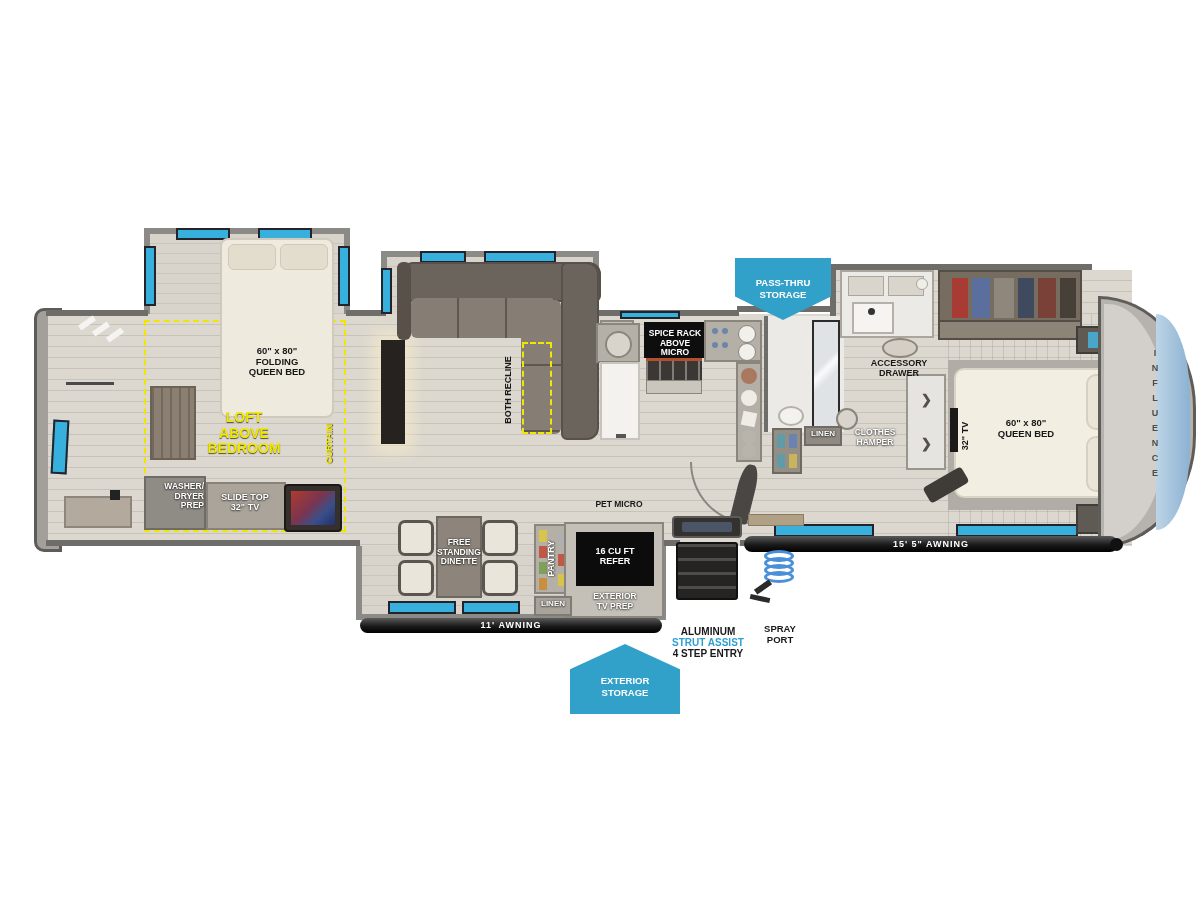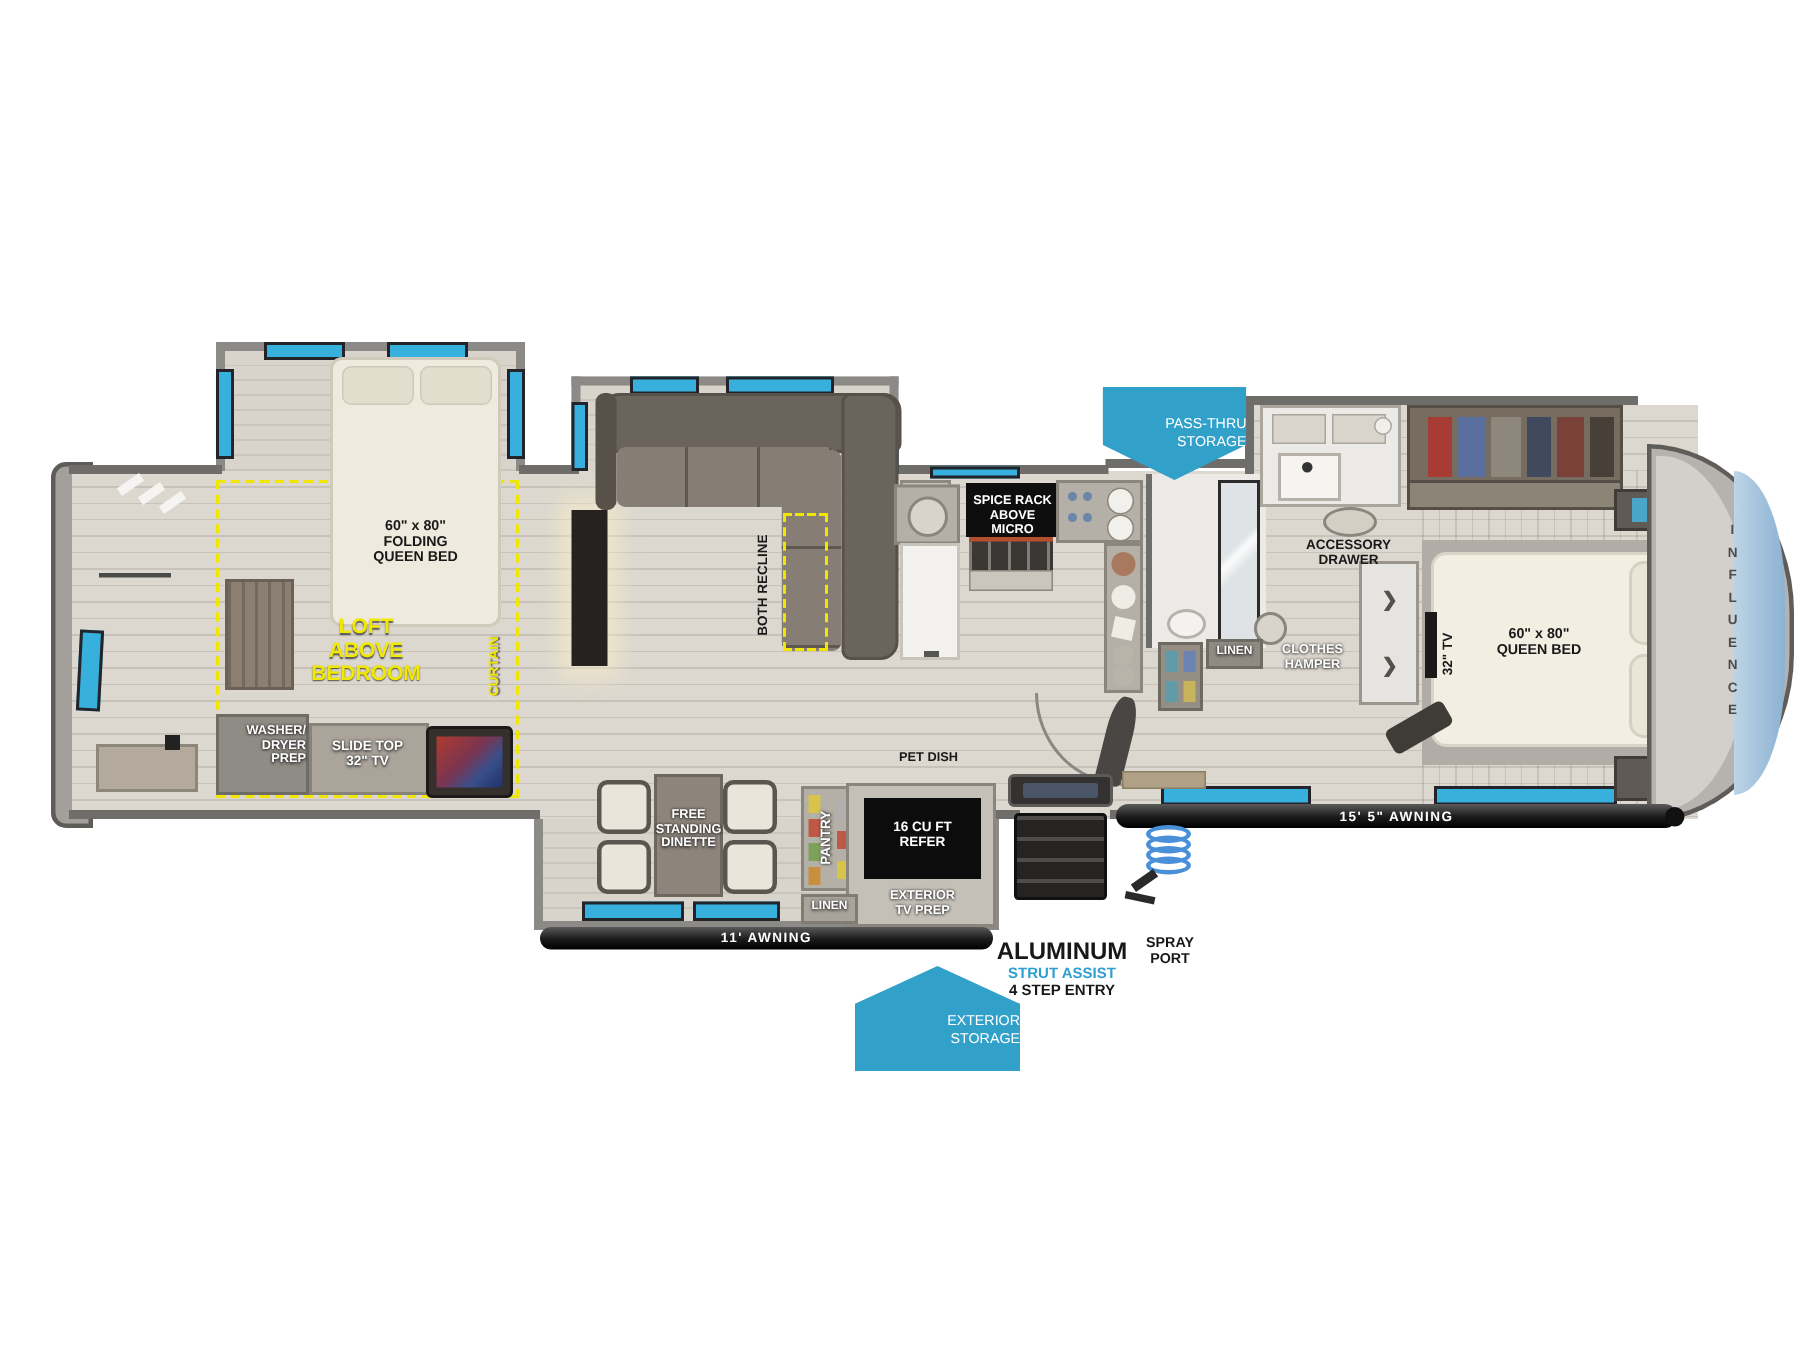--- a/index.html
+++ b/index.html
@@ -10,21 +10,21 @@
        text-align:center;line-height:1.12;color:#181818;}
   .lbl-w{color:#ffffff;text-shadow:0 0 2px rgba(0,0,0,.75),0 1px 2px rgba(0,0,0,.5);}
   .lbl-y{color:#f2e900;text-shadow:0 1px 1px rgba(0,0,0,.65);}
   .rot{transform:rotate(-90deg);transform-origin:center center;}
   .win{position:absolute;box-sizing:border-box;background:#38b0de;border:2px solid #23232a;}
   .wall{position:absolute;background:#6f6d69;}
   .floor-h{background:#dcd8cf;background-image:repeating-linear-gradient(to bottom,transparent 0 10px,rgba(115,110,100,.20) 10px 11px);}
   .floor-v{background-image:repeating-linear-gradient(to right,transparent 0 10px,rgba(115,110,100,.20) 10px 11px);}
   .slide{position:absolute;box-sizing:border-box;background:#d8d4cb;border:6px solid #8c8a86;
          background-image:repeating-linear-gradient(to bottom,transparent 0 9px,rgba(115,110,100,.14) 9px 10px);}
-  .banner{position:absolute;background:#31a1c9;color:#fff;font-weight:normal;text-align:right;
+  .banner{position:absolute;background:#31a1c9;color:#fff;font-weight:bold;text-align:center;
           white-space:pre-line;line-height:1.2;}
   .awn{position:absolute;background:linear-gradient(#5a5a5a,#1a1a1a 55%,#000);border-radius:8px;
        color:#fff;font-weight:bold;text-align:center;}
   .dash-y{position:absolute;border:2px dashed #f0e600;box-sizing:border-box;}
   .coil{width:30px;height:12px;border:3px solid #4a90d9;border-radius:50%;margin-top:-5px;background:transparent;box-sizing:border-box;}
 </style>
 </head>
 <body>
 
 <div id="stage">
@@ -134,21 +134,21 @@
   <div class="abs" style="left:736px;top:362px;width:26px;height:100px;background:#b5b0a7;border:2px solid #8b867d;">
     <div class="abs" style="left:3px;top:4px;width:16px;height:16px;background:#a8795f;border-radius:50%;"></div>
     <div class="abs" style="left:3px;top:26px;width:16px;height:16px;background:#efece6;border-radius:50%;"></div>
     <div class="abs" style="left:4px;top:48px;width:14px;height:14px;background:#efece6;transform:rotate(12deg);"></div>
     <div class="abs" style="left:4px;top:66px;width:14px;height:14px;background:#b9b4aa;border-radius:50%;"></div>
     <div class="abs" style="left:4px;top:80px;width:14px;height:14px;background:#b9b4aa;border-radius:50%;"></div>
   </div>
   <div class="abs" style="left:600px;top:362px;width:40px;height:78px;background:#f4f2ee;border:2px solid #c8c4bc;">
     <div class="abs" style="left:14px;top:70px;width:10px;height:4px;background:#555;"></div>
   </div>
-  <div class="lbl" style="left:594px;top:500px;width:50px;font-size:8.5px;">PET DISH</div>
+  <div class="lbl" style="left:594px;top:500px;width:50px;font-size:8.5px;">PET MICRO</div>
 
   <div class="abs" style="left:690px;top:462px;width:60px;height:62px;border-left:2px solid #8a8680;border-bottom:2px solid #8a8680;border-radius:0 0 0 100%;"></div>
   <div class="abs" style="left:736px;top:464px;width:18px;height:60px;background:#4a4643;border-radius:40% 40% 4px 4px;transform:rotate(14deg);"></div>
   <div class="abs" style="left:672px;top:516px;width:70px;height:22px;background:#343230;border:2px solid #5c5a57;border-radius:4px;">
     <div class="abs" style="left:8px;top:4px;width:50px;height:10px;background:#4a5668;border-radius:2px;"></div>
   </div>
   <div class="abs" style="left:748px;top:514px;width:56px;height:12px;background:#b0a186;border:1px solid #8a7d64;"></div>
 
   <div class="abs" style="left:768px;top:316px;width:76px;height:116px;background:#eceae6;"></div>
   <div class="abs" style="left:812px;top:320px;width:28px;height:108px;background:#dfe3e5;border:2px solid #2b2b2b;
@@ -242,21 +242,21 @@
     <span>11' AWNING</span>
   </div>
   <div class="awn" style="left:744px;top:536px;width:374px;height:16px;font-size:9px;line-height:16px;letter-spacing:1px;">
     <span>15' 5" AWNING</span>
   </div>
   <div class="abs" style="left:1110px;top:538px;width:13px;height:13px;background:#111;border-radius:50%;"></div>
 
   <div class="abs" style="left:676px;top:542px;width:62px;height:58px;background:#262423;border:2px solid #111;border-radius:3px;
               background-image:repeating-linear-gradient(to bottom,#4e4c4a 0 3px,#262423 3px 14px);"></div>
   <div class="abs" style="left:656px;top:626px;width:104px;height:44px;text-align:center;font-weight:bold;">
-    <div class="lbl" style="position:static;font-size:16px;">ALUMINUM</div>
+    <div class="lbl" style="position:static;font-size:10px;">ALUMINUM</div>
     <div class="lbl" style="position:static;font-size:10px;color:#2e9fd0;">STRUT ASSIST</div>
     <div class="lbl" style="position:static;font-size:10px;">4 STEP ENTRY</div>
   </div>
 
   <div class="abs" style="left:764px;top:550px;width:34px;height:44px;">
     <div class="coil" style="margin-top:0;"></div>
     <div class="coil"></div>
     <div class="coil"></div>
     <div class="coil"></div>
   </div>

